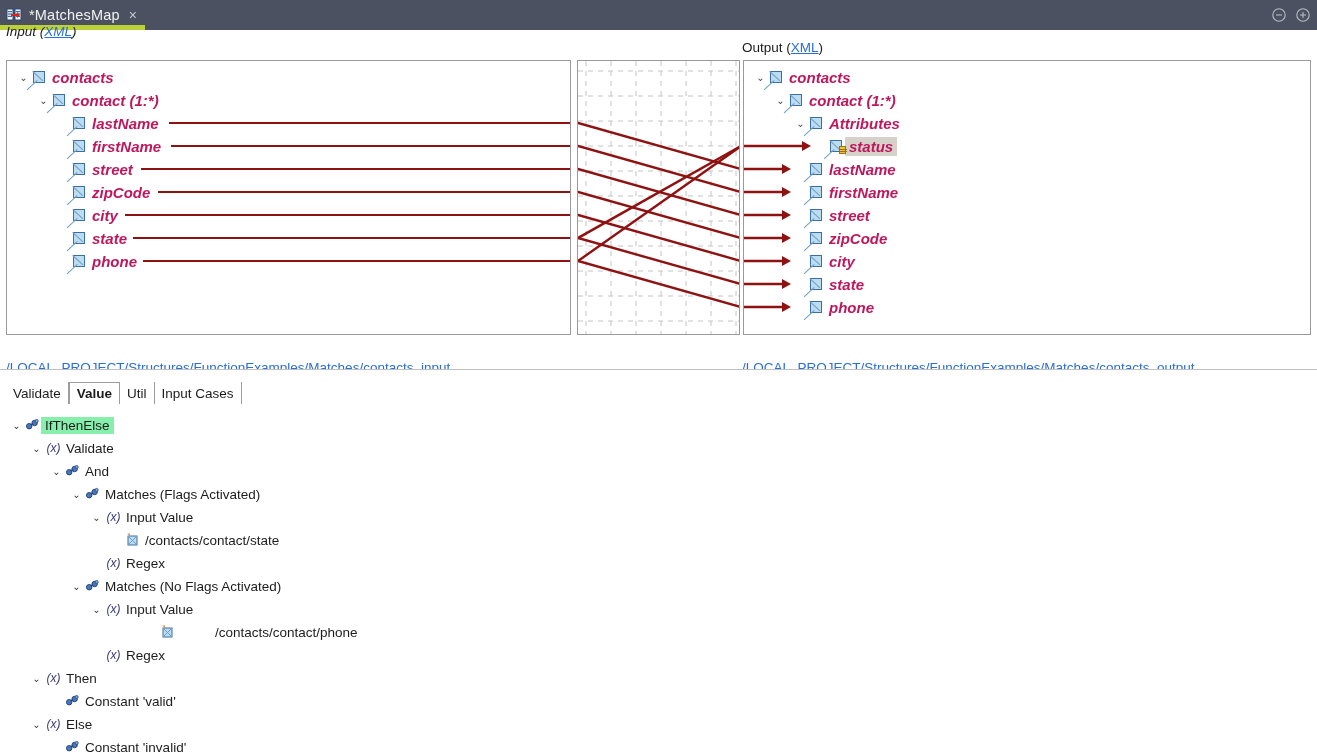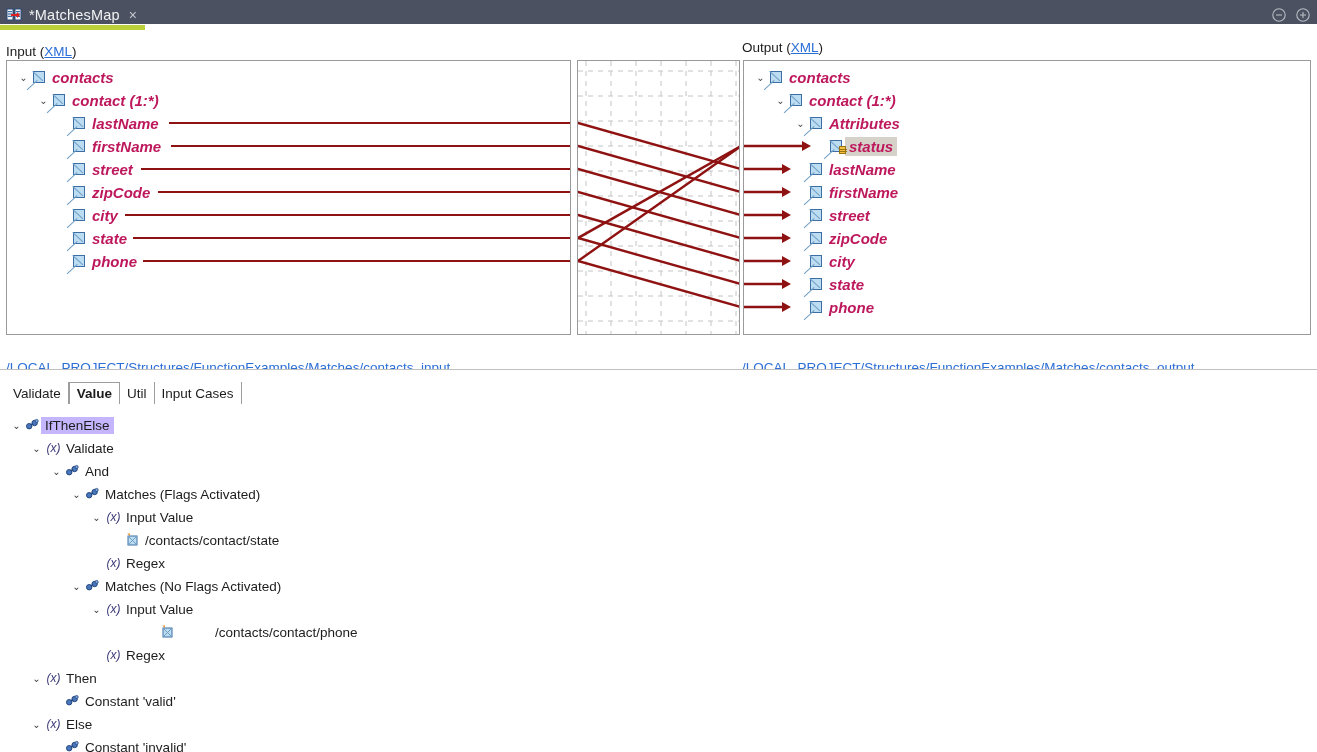--- a/index.html
+++ b/index.html
@@ -9,21 +9,21 @@
     font-family:"Liberation Sans", sans-serif;
     font-size:13px;
     background:#ffffff;
     color:#1c1c1c;
     overflow:hidden;
     position:relative;
   }
 
   
   .titlebar{
-    position:absolute; left:0; top:0; width:1317px; height:24px;
+    position:absolute; left:0; top:0; width:1317px; height:30px;
     background:#4b5161;
   }
   .tab{
     position:absolute; left:0; top:0; height:30px;
     display:flex; align-items:center; gap:7px;
     padding:0 10px 0 6px;
   }
   .tab-icon{ width:16px; height:16px; position:relative; flex:none; }
   .tab-title{
     color:#f2f2f2; font-size:14.5px; letter-spacing:.2px; white-space:nowrap;
@@ -117,21 +117,21 @@
     position:absolute; left:0; height:22px; display:flex; align-items:center;
     white-space:nowrap; font-size:13.5px; color:#1c1c1c;
   }
   .trow .twisty{ color:#3f3f3f; }
   .ficon{ width:15px; height:14px; flex:none; margin-right:5px; position:relative; }
   .xicon{
     width:17px; height:14px; flex:none; margin-right:4px;
     font-size:12px; color:#3a3a78; font-style:italic;
     display:flex; align-items:center; justify-content:center;
   }
-  .tlabel.sel{ background:#c4b5fd; padding:1px 4px; margin:-1px -4px; }
+  .tlabel.sel{ background:#86efac; padding:1px 4px; margin:-1px -4px; }
 </style>
 </head>
 <body>
 
 <div class="titlebar">
   <div class="tab">
     <span class="tab-icon">
       <svg width="16" height="16" viewBox="0 0 16 16">
         <rect x="1" y="2" width="6" height="11" fill="#f5f5f5" stroke="#2a4a7a"></rect>
         <rect x="2" y="4" width="4" height="1.2" fill="#3a6ea5"></rect>
@@ -158,21 +158,21 @@
     <span class="win-btn">
       <svg width="16" height="16" viewBox="0 0 16 16">
         <circle cx="8" cy="8" r="6.2" fill="none" stroke="#b9bcc4" stroke-width="1.1"></circle>
         <line x1="5" y1="8" x2="11" y2="8" stroke="#b9bcc4" stroke-width="1.1"></line>
         <line x1="8" y1="5" x2="8" y2="11" stroke="#b9bcc4" stroke-width="1.1"></line>
       </svg>
     </span>
   </div>
 </div>
 
-<div class="panel-label" style="left:6px; top:44px;">
+<div class="panel-label" style="left:6px; top:24px;font-style:italic;">
   <span>Input (</span><span class="lnk">XML</span><span>)</span>
 </div>
 <div class="panel-label" style="left:742px; top:40px;">
   <span>Output (</span><span class="lnk">XML</span><span>)</span>
 </div>
 
 <div class="treebox" id="input-tree">
   <div id="input-rows">
       <div class="row" style="top:5px; left:10px;">
         <span class="twisty">⌄</span>

